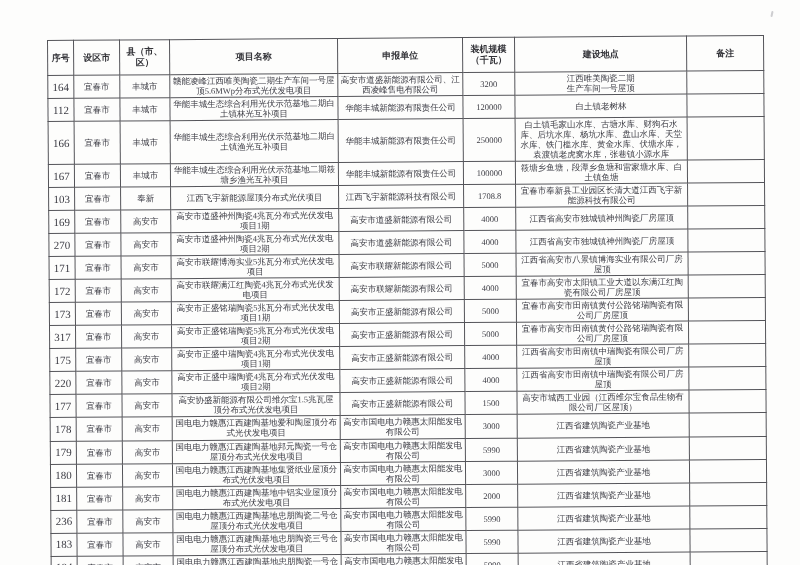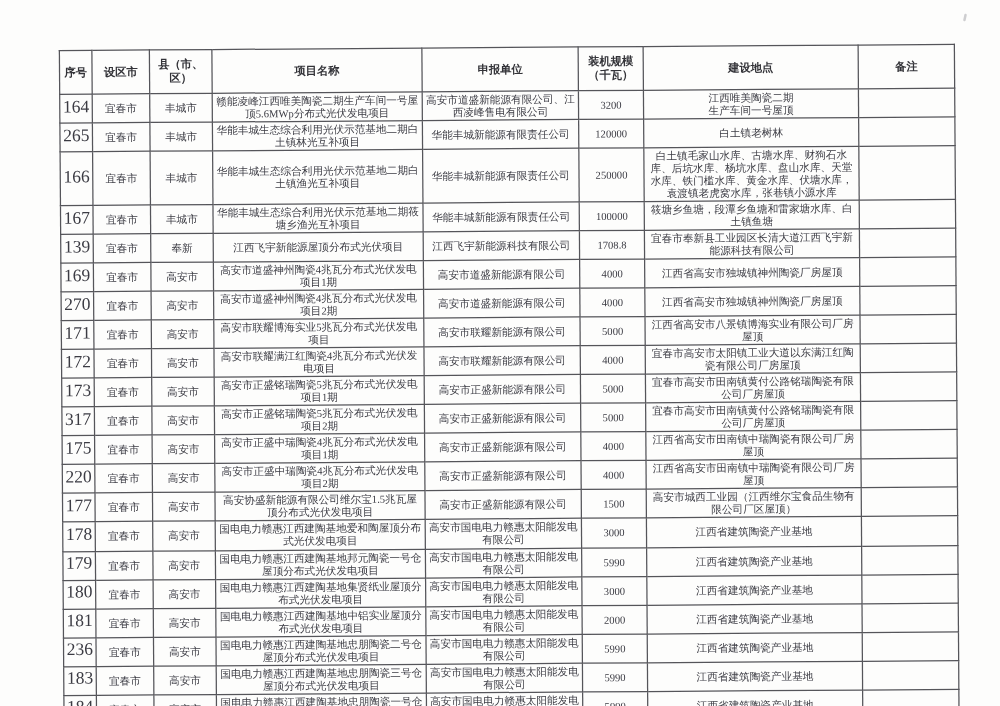--- a/index.html
+++ b/index.html
@@ -29,21 +29,21 @@
     color:#3b3b43;
     font-size:8.5px;line-height:1.18;
     overflow:hidden;
     word-break:break-all;
   }
   th{
     font-weight:bold;font-size:9px;line-height:1.2;
     height:30px;padding:2px 1px;color:#333338;
   }
   td.c-loc{white-space:pre-line;}
-  td.c-no{font-size:14px;}
+  td.c-no{font-size:11px;}
   col.w-no{width:26px;}
   col.w-city{width:46px;}
   col.w-county{width:50px;}
   col.w-project{width:168px;}
   col.w-unit{width:125px;}
   col.w-cap{width:52px;}
   col.w-loc{width:172px;}
   col.w-note{width:77px;}
   tr{height:19px;}
 </style>
@@ -83,21 +83,21 @@
     <td class="c-county">丰城市</td>
     <td class="c-project">赣能凌峰江西唯美陶瓷二期生产车间一号屋顶5.6MWp分布式光伏发电项目</td>
     <td class="c-unit">高安市道盛新能源有限公司、江西凌峰售电有限公司</td>
     <td class="c-cap">3200</td>
     <td class="c-loc">江西唯美陶瓷二期
 生产车间一号屋顶</td>
     <td class="c-note"></td>
   </tr>
 
   <tr>
-    <td class="c-no">265</td>
+    <td class="c-no">112</td>
     <td class="c-city">宜春市</td>
     <td class="c-county">丰城市</td>
     <td class="c-project">华能丰城生态综合利用光伏示范基地二期白土镇林光互补项目</td>
     <td class="c-unit">华能丰城新能源有限责任公司</td>
     <td class="c-cap">120000</td>
     <td class="c-loc">白土镇老树林</td>
     <td class="c-note"></td>
   </tr>
 
   <tr>
@@ -116,21 +116,21 @@
     <td class="c-city">宜春市</td>
     <td class="c-county">丰城市</td>
     <td class="c-project">华能丰城生态综合利用光伏示范基地二期筱塘乡渔光互补项目</td>
     <td class="c-unit">华能丰城新能源有限责任公司</td>
     <td class="c-cap">100000</td>
     <td class="c-loc">筱塘乡鱼塘，段潭乡鱼塘和雷家塘水库、白土镇鱼塘</td>
     <td class="c-note"></td>
   </tr>
 
   <tr>
-    <td class="c-no">139</td>
+    <td class="c-no">103</td>
     <td class="c-city">宜春市</td>
     <td class="c-county">奉新</td>
     <td class="c-project">江西飞宇新能源屋顶分布式光伏项目</td>
     <td class="c-unit">江西飞宇新能源科技有限公司</td>
     <td class="c-cap">1708.8</td>
     <td class="c-loc">宜春市奉新县工业园区长清大道江西飞宇新能源科技有限公司</td>
     <td class="c-note"></td>
   </tr>
 
   <tr>

